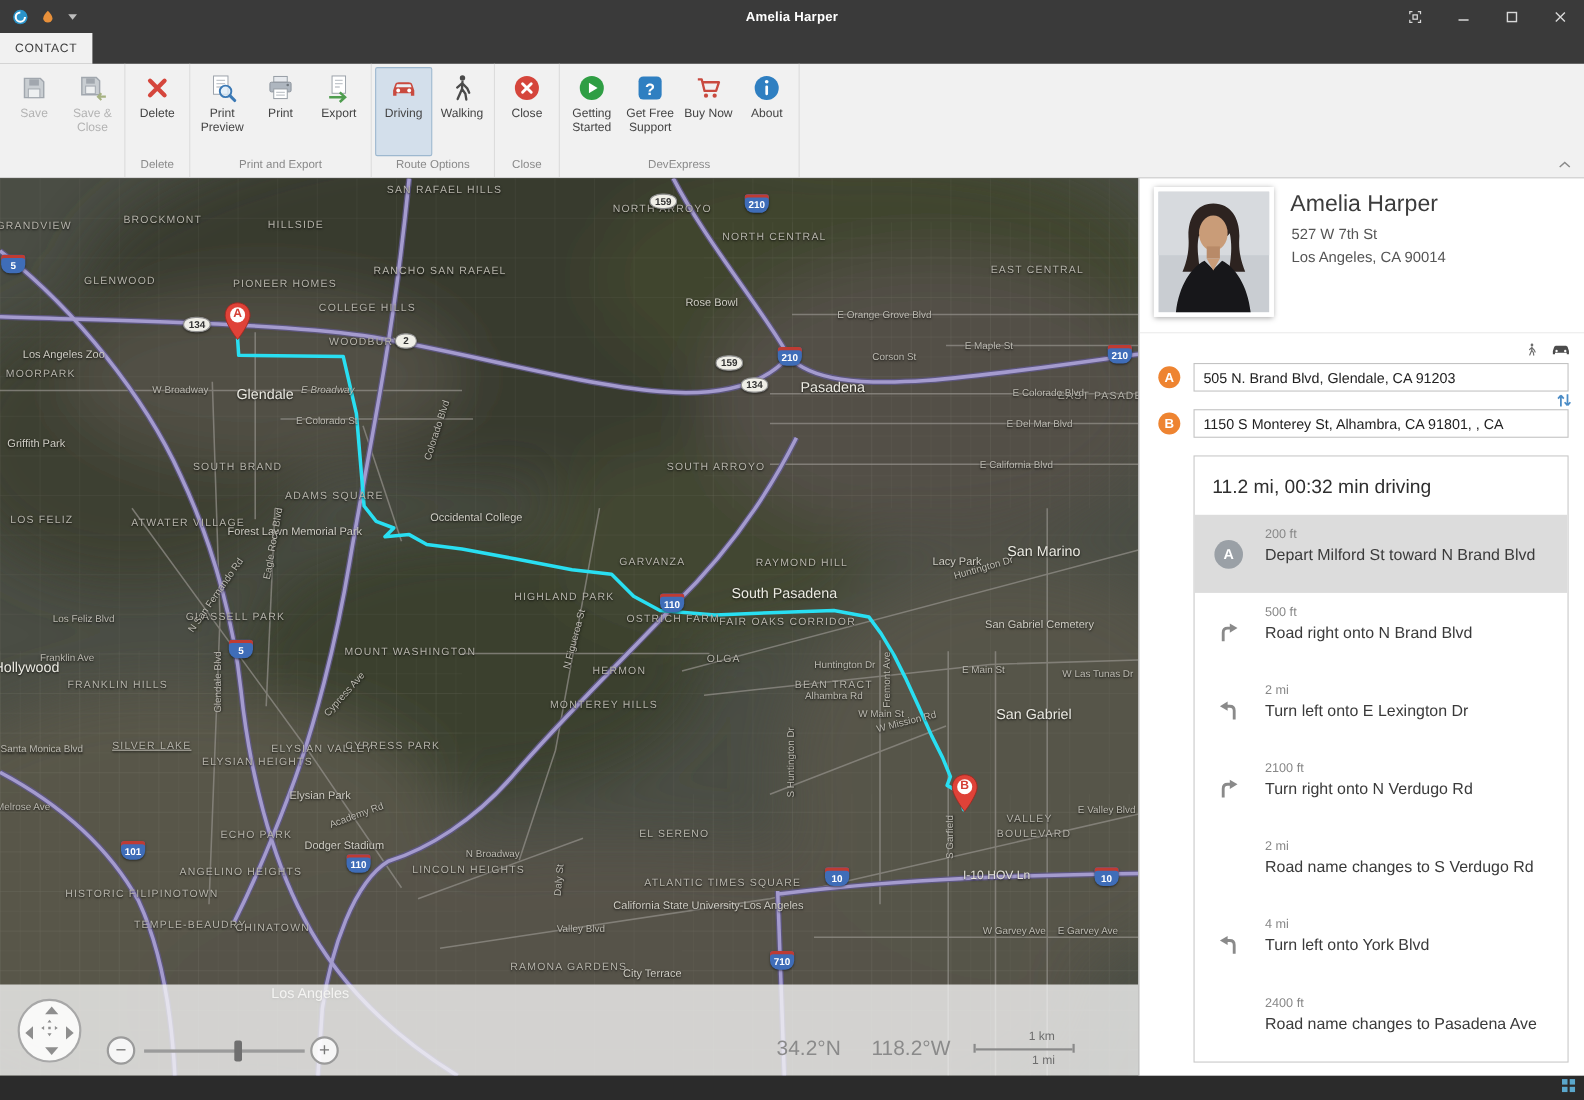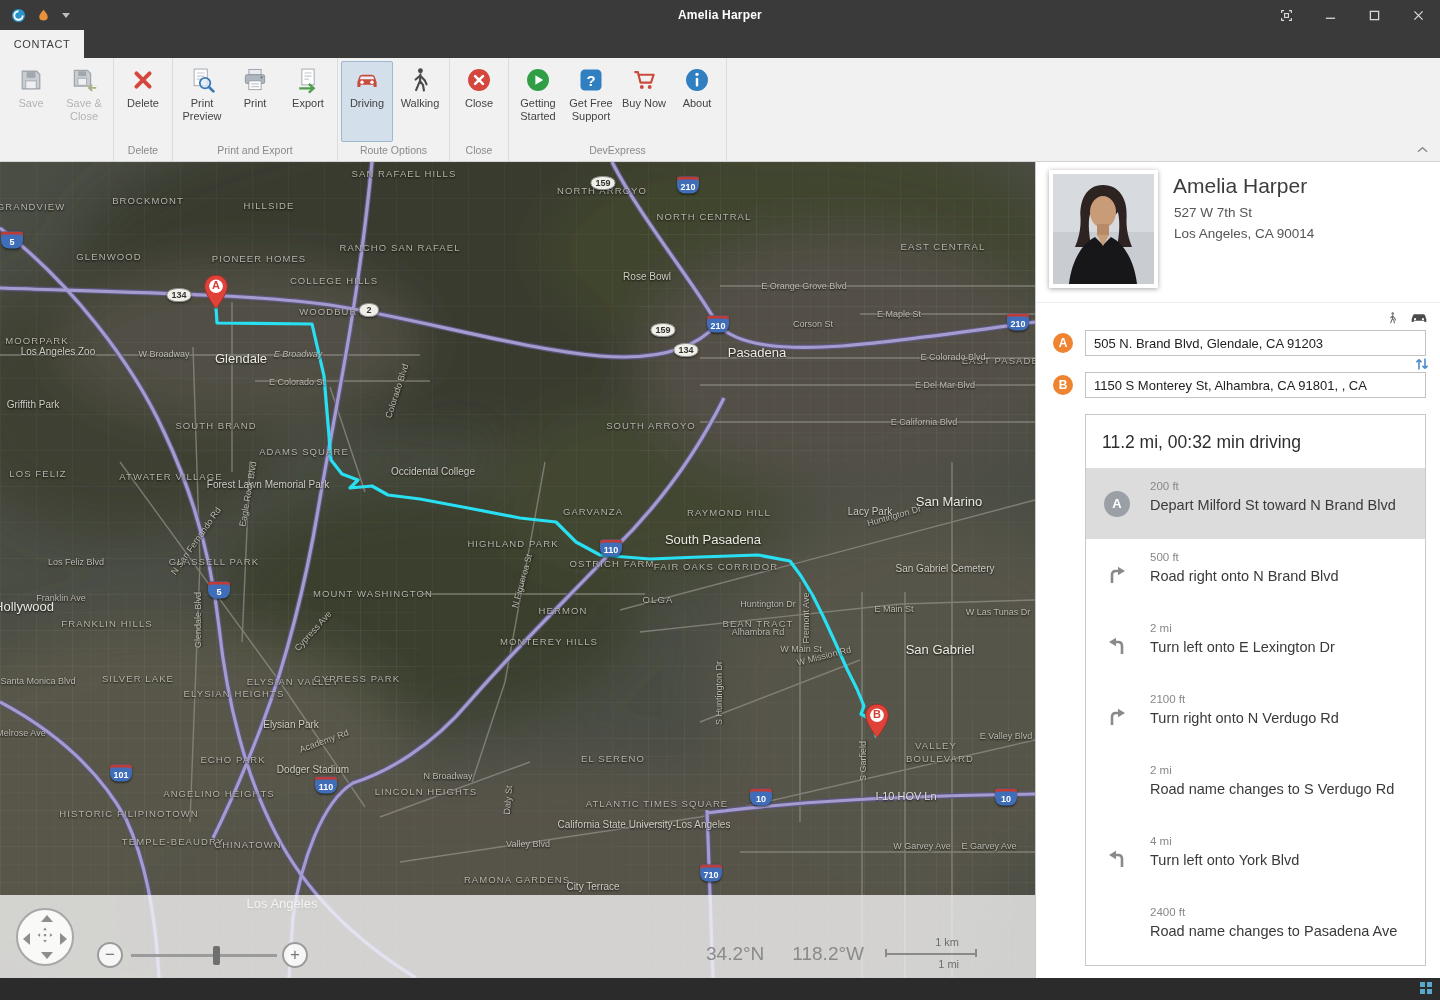--- a/index.html
+++ b/index.html
@@ -435,40 +435,40 @@
           <div class="map-label area" style="left: 214px; top: 399px;">GLASSELL PARK</div>
           <div class="map-label area" style="left: 651px; top: 263px;">SOUTH ARROYO</div>
           <div class="map-label area" style="left: 593px; top: 349px;">GARVANZA</div>
           <div class="map-label area" style="left: 729px; top: 350px;">RAYMOND HILL</div>
           <div class="map-label area" style="left: 612px; top: 401px;">OSTRICH FARM</div>
           <div class="map-label area" style="left: 716px; top: 404px;">FAIR OAKS CORRIDOR</div>
           <div class="map-label area" style="left: 513px; top: 381px;">HIGHLAND PARK</div>
           <div class="map-label area" style="left: 373px; top: 431px;">MOUNT WASHINGTON</div>
           <div class="map-label area" style="left: 38px; top: 311px;">LOS FELIZ</div>
           <div class="map-label area" style="left: 107px; top: 461px;">FRANKLIN HILLS</div>
-          <div class="map-label area" style="left: 138px; top: 516px;">SILVER LAKE</div>
+          <div class="map-label area" style="left: 138px; top: 516px; text-decoration: underline;">SILVER LAKE</div>
           <div class="map-label area" style="left: 293px; top: 519px;">ELYSIAN VALLEY</div>
           <div class="map-label area" style="left: 234px; top: 531px;">ELYSIAN HEIGHTS</div>
           <div class="map-label area" style="left: 357px; top: 516px;">CYPRESS PARK</div>
           <div class="map-label area" style="left: 549px; top: 479px;">MONTEREY HILLS</div>
           <div class="map-label area" style="left: 563px; top: 448px;">HERMON</div>
           <div class="map-label area" style="left: 658px; top: 437px;">OLGA</div>
           <div class="map-label area" style="left: 758px; top: 461px;">BEAN TRACT</div>
           <div class="map-label area" style="left: 233px; top: 597px;">ECHO PARK</div>
           <div class="map-label area" style="left: 219px; top: 631px;">ANGELINO HEIGHTS</div>
           <div class="map-label area" style="left: 426px; top: 629px;">LINCOLN HEIGHTS</div>
           <div class="map-label area" style="left: 129px; top: 651px;">HISTORIC FILIPINOTOWN</div>
           <div class="map-label area" style="left: 173px; top: 679px;">TEMPLE-BEAUDRY</div>
           <div class="map-label area" style="left: 248px; top: 682px;">CHINATOWN</div>
           <div class="map-label area" style="left: 613px; top: 596px;">EL SERENO</div>
           <div class="map-label area" style="left: 936px; top: 583px;">VALLEY</div>
           <div class="map-label area" style="left: 940px; top: 596px;">BOULEVARD</div>
           <div class="map-label area" style="left: 657px; top: 641px;">ATLANTIC TIMES SQUARE</div>
           <div class="map-label area" style="left: 517px; top: 717px;">RAMONA GARDENS</div>
-          <div class="map-label poi" style="left: 58px; top: 161px; margin-top: 28px;">Los Angeles Zoo</div>
+          <div class="map-label poi" style="left: 58px; top: 161px;">Los Angeles Zoo</div>
           <div class="map-label poi" style="left: 33px; top: 242px;">Griffith Park</div>
           <div class="map-label poi" style="left: 268px; top: 322px;">Forest Lawn Memorial Park</div>
           <div class="map-label poi" style="left: 433px; top: 309px;">Occidental College</div>
           <div class="map-label poi" style="left: 647px; top: 114px;">Rose Bowl</div>
           <div class="map-label poi" style="left: 870px; top: 349px;">Lacy Park</div>
           <div class="map-label poi" style="left: 291px; top: 562px;">Elysian Park</div>
           <div class="map-label poi" style="left: 313px; top: 607px;">Dodger Stadium</div>
           <div class="map-label poi" style="left: 644px; top: 662px;">California State University-Los Angeles</div>
           <div class="map-label poi" style="left: 593px; top: 724px;">City Terrace</div>
           <div class="map-label poi" style="left: 945px; top: 406px;">San Gabriel Cemetery</div>

